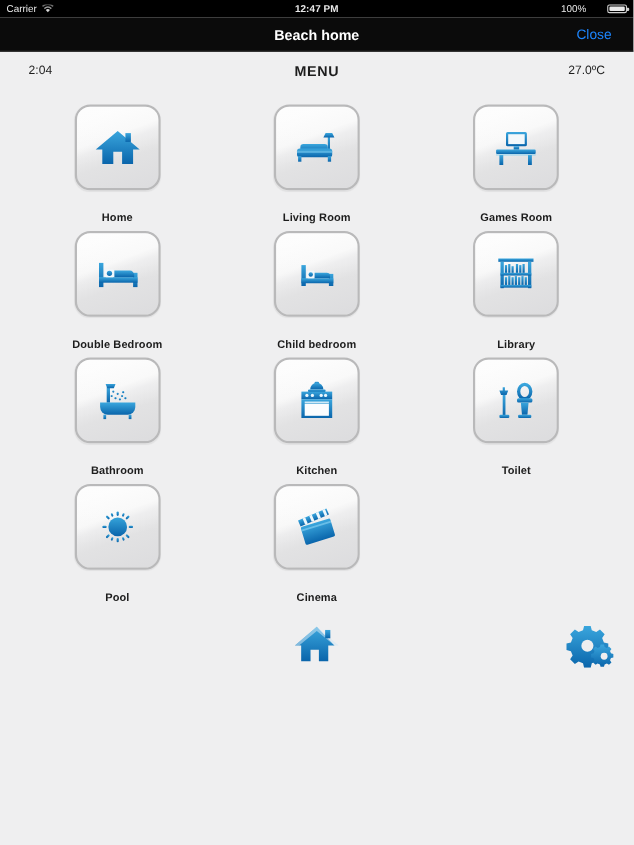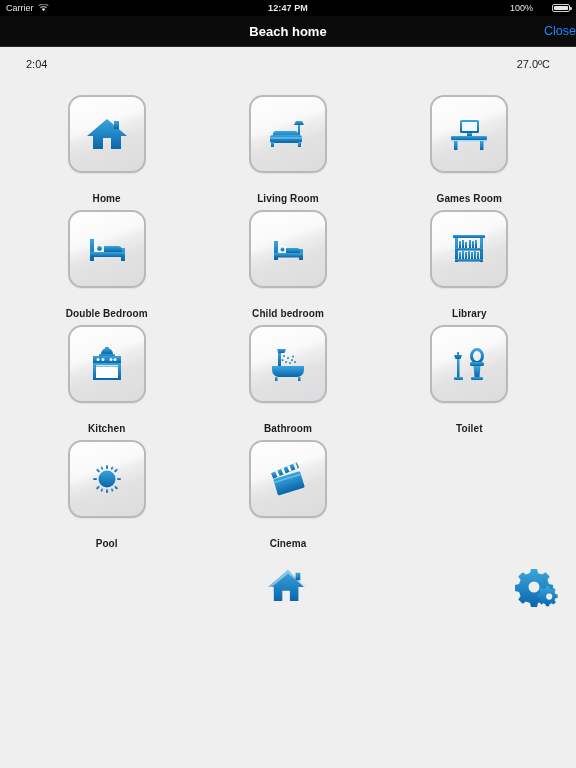--- a/index.html
+++ b/index.html
@@ -91,21 +91,21 @@
     position: relative;
     flex: none;
     border-bottom: 1px solid #2a2a2a;
   }
   .nav-title {
     font-size: 13px;
     font-weight: bold;
   }
   .nav-close {
     position: absolute;
-    right: 0;
+    right: 20px;
     top: 50%;
     transform: translateY(-50%);
     color: #1d86ff;
     font-size: 12.5px;
   }
 
   
   .infobar {
     height: 34px;
     display: flex;
@@ -226,20 +226,21 @@
     </div>
   </div>
 
   <div class="navbar">
     <div class="nav-title">Beach home</div>
     <div class="nav-close">Close</div>
   </div>
 
   <div class="infobar">
     <div class="info-time">2:04</div>
+    <div class="info-title">MENU</div>
     <div class="info-temp">27.0ºC</div>
   </div>
 
   <div class="grid">
 
     <div class="cell">
       <div class="tile">
         <svg width="46" height="46" viewBox="0 0 46 46">
           <defs>
               <linearGradient id="gH" x1="0" y1="0" x2="0" y2="1">
@@ -367,47 +368,20 @@
           </g>
         </svg>
       </div>
       <div class="label">Library</div>
     </div>
 
     <div class="cell">
       <div class="tile">
         <svg width="46" height="46" viewBox="0 0 46 46">
           <defs>
-              <linearGradient id="gK" x1="0" y1="0" x2="0" y2="1">
-            <stop offset="0" stop-color="#3aa6dd"></stop>
-                <stop offset="1" stop-color="#0a65ab"></stop>
-          </linearGradient>
-            </defs>
-          <rect x="21" y="6" width="4" height="2.5" rx="1" fill="url(#gK)"></rect>
-          <path d="M17 13a6 6 0 0 1 12 0z" fill="url(#gK)"></path>
-          <rect x="15" y="13" width="16" height="2.5" rx="1" fill="url(#gK)"></rect>
-          <rect x="9" y="15" width="28" height="7" fill="url(#gK)"></rect>
-          <g fill="#eaf6fc">
-            <circle cx="14" cy="18.5" r="1.5"></circle>
-              <circle cx="19" cy="18.5" r="1.5"></circle>
-            <circle cx="27" cy="18.5" r="1.5"></circle>
-              <circle cx="31" cy="18.5" r="1.5"></circle>
-          </g>
-          <rect x="9" y="22" width="28" height="17" fill="url(#gK)"></rect>
-          <rect x="12" y="26" width="22" height="11" fill="#fbfdfe"></rect>
-          <rect x="12" y="24" width="22" height="1.5" fill="#cfeaf7"></rect>
-        </svg>
-      </div>
-      <div class="label">Kitchen</div>
-    </div>
-
-    <div class="cell">
-      <div class="tile">
-        <svg width="46" height="46" viewBox="0 0 46 46">
-          <defs>
               <linearGradient id="gBa" x1="0" y1="0" x2="0" y2="1">
             <stop offset="0" stop-color="#3aa6dd"></stop>
                 <stop offset="1" stop-color="#0a65ab"></stop>
           </linearGradient>
             </defs>
           <rect x="13" y="11" width="3" height="14" fill="url(#gBa)"></rect>
           <path d="M12 8h9l-1.5 4h-6z" fill="url(#gBa)"></path>
           <g fill="url(#gBa)">
             <circle cx="19" cy="15" r="1"></circle>
               <circle cx="23" cy="17" r="1"></circle>
@@ -417,20 +391,47 @@
               <circle cx="25" cy="22" r="1"></circle>
             <circle cx="30" cy="21" r="1"></circle>
               <circle cx="28" cy="15.5" r="1"></circle>
           </g>
           <path d="M7 25h32v4a7 7 0 0 1-7 7H14a7 7 0 0 1-7-7z" fill="url(#gBa)"></path>
           <rect x="10" y="36" width="2.5" height="4" fill="url(#gBa)"></rect>
           <rect x="33" y="36" width="2.5" height="4" fill="url(#gBa)"></rect>
         </svg>
       </div>
       <div class="label">Bathroom</div>
+    </div>
+
+    <div class="cell">
+      <div class="tile">
+        <svg width="46" height="46" viewBox="0 0 46 46">
+          <defs>
+              <linearGradient id="gK" x1="0" y1="0" x2="0" y2="1">
+            <stop offset="0" stop-color="#3aa6dd"></stop>
+                <stop offset="1" stop-color="#0a65ab"></stop>
+          </linearGradient>
+            </defs>
+          <rect x="21" y="6" width="4" height="2.5" rx="1" fill="url(#gK)"></rect>
+          <path d="M17 13a6 6 0 0 1 12 0z" fill="url(#gK)"></path>
+          <rect x="15" y="13" width="16" height="2.5" rx="1" fill="url(#gK)"></rect>
+          <rect x="9" y="15" width="28" height="7" fill="url(#gK)"></rect>
+          <g fill="#eaf6fc">
+            <circle cx="14" cy="18.5" r="1.5"></circle>
+              <circle cx="19" cy="18.5" r="1.5"></circle>
+            <circle cx="27" cy="18.5" r="1.5"></circle>
+              <circle cx="31" cy="18.5" r="1.5"></circle>
+          </g>
+          <rect x="9" y="22" width="28" height="17" fill="url(#gK)"></rect>
+          <rect x="12" y="26" width="22" height="11" fill="#fbfdfe"></rect>
+          <rect x="12" y="24" width="22" height="1.5" fill="#cfeaf7"></rect>
+        </svg>
+      </div>
+      <div class="label">Kitchen</div>
     </div>
 
     <div class="cell">
       <div class="tile">
         <svg width="46" height="46" viewBox="0 0 46 46">
           <defs>
               <linearGradient id="gT" x1="0" y1="0" x2="0" y2="1">
             <stop offset="0" stop-color="#3aa6dd"></stop>
                 <stop offset="1" stop-color="#0a65ab"></stop>
           </linearGradient>

